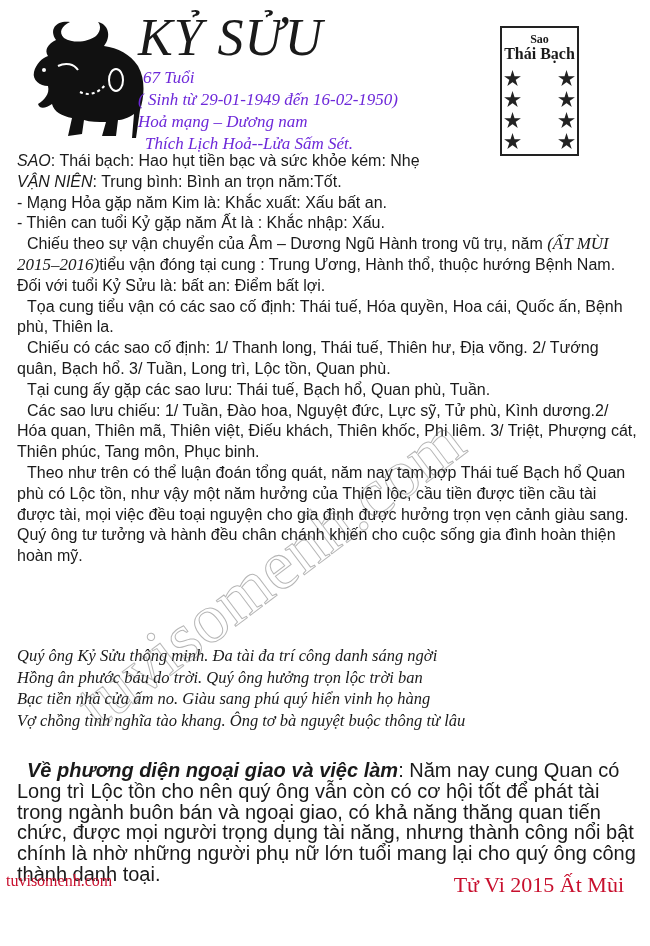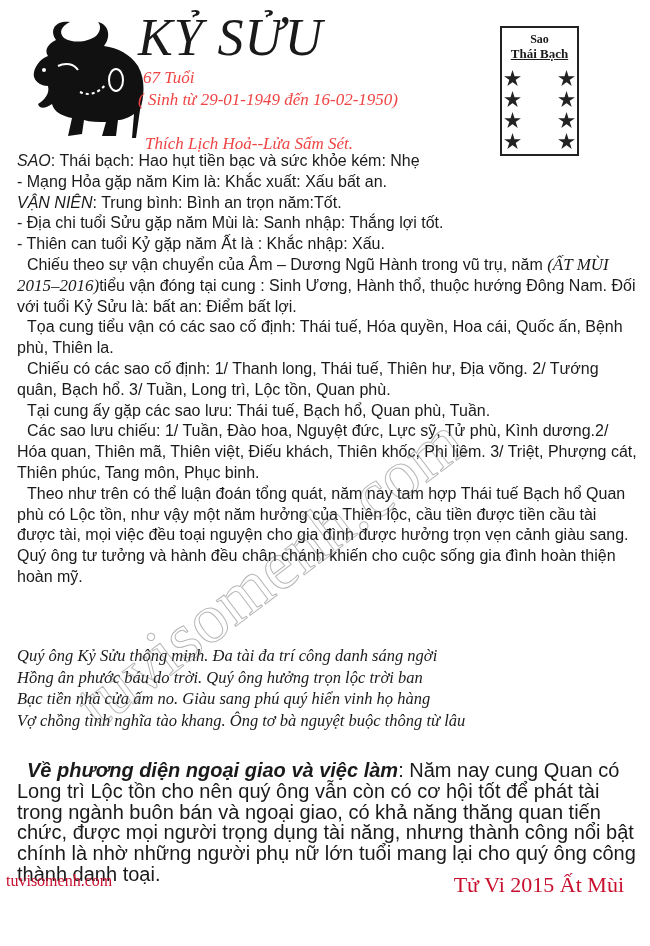--- a/index.html
+++ b/index.html
@@ -1,27 +1,27 @@
 <!DOCTYPE html>
 <html><head>
   <meta charset="utf-8">
   <style>
     html, body { margin:0; padding:0; }
     body { width:650px; height:946px; background:#ffffff; position:relative; overflow:hidden; color:#1a1a1a; }
     .page { position:absolute; left:0; top:0; width:630px; height:946px; }
     .ox { position:absolute; left:18px; top:18px; width:140px; height:130px; }
     .title { position:absolute; left:138px; top:10px; font-family:"Liberation Serif", serif; font-style:italic; font-size:52px; line-height:56px; color:#1a1a1a; letter-spacing:1px; }
-    .sub { position:absolute; left:142px; font-family:"Liberation Serif", serif; font-style:italic; font-size:17px; line-height:22px; color:#ef4444; white-space:nowrap; }
+    .sub { position:absolute; left:142px; font-family:"Liberation Serif", serif; font-style:italic; font-size:17px; line-height:22px; color:#6d28d9; white-space:nowrap; }
     .sub1 { top:67px; left:143px; }
     .sub2 { top:89px; left:138px; }
     .sub3 { top:111px; left:138px; }
     .sub4 { top:133px; left:145px; }
     .starbox { position:absolute; left:500px; top:26px; width:79px; height:130px; border:2px solid #222; box-sizing:border-box; font-family:"Liberation Serif", serif; font-weight:bold; text-align:center; }
     .starbox .l1 { font-size:12px; line-height:14px; margin-top:4px; }
-    .starbox .l2 { font-size:13px; line-height:16px;text-decoration:underline; }
+    .starbox .l2 { font-size:16px; line-height:16px; }
     .stars { position:absolute; left:0; top:40px; width:100%; }
     .stars .row { height:21px; display:flex; justify-content:space-between; padding:0 2px; font-size:19px; line-height:21px; color:#222; }
     .body { position:absolute; left:17px; top:151px; width:620px; font-family:"Liberation Sans", sans-serif; font-size:16px; line-height:20.8px; color:#1a1a1a; }
     .body p { margin:0; }
     .kw { font-style:italic; }
     .ind { text-indent:10px; }
     .yr { font-family:"Liberation Serif", serif; font-style:italic; font-size:17px; }
     .poem { position:absolute; left:17px; top:636px; font-family:"Liberation Serif", serif; font-style:italic; font-size:16.5px; line-height:21.6px; color:#1a1a1a;margin-top:9px; }
     .poem div { white-space:nowrap; }
     .work { position:absolute; left:17px; top:760px; width:625px; font-family:"Liberation Sans", sans-serif; font-size:20px; line-height:20.8px; color:#1a1a1a; }
@@ -40,20 +40,21 @@
     <path d="M38 22 C30 10 40 2 52 4 C44 8 40 14 46 20 C56 26 70 24 78 18 C84 12 82 6 80 4 C90 6 94 18 86 28 C100 30 112 36 120 48 C128 62 126 80 122 92 L118 120 L114 120 L116 96 C110 100 104 102 100 102 L98 118 L84 118 L88 104 C80 104 72 104 66 102 L64 116 L50 118 L54 100 C44 98 36 94 34 86 C28 90 22 92 20 86 C26 82 32 76 30 68 C22 68 14 62 16 54 C18 46 24 40 30 38 C26 32 30 26 38 22 Z" fill="#111"></path>
     <path d="M40 48 C48 44 56 46 60 52" stroke="#fff" stroke-width="2" fill="none"></path>
     <path d="M62 74 C70 78 80 76 88 66" stroke="#fff" stroke-width="2" fill="none" stroke-dasharray="3 3"></path>
     <ellipse cx="98" cy="62" rx="7" ry="11" stroke="#fff" stroke-width="2" fill="none"></ellipse>
     <circle cx="26" cy="52" r="2" fill="#fff"></circle>
   </svg>
 
   <div class="title">KỶ SỬU</div>
   <div class="sub sub1">67 Tuổi</div>
   <div class="sub sub2">( Sinh từ 29-01-1949 đến 16-02-1950)</div>
+  <div class="sub sub3">Hoả mạng – Dương nam</div>
   <div class="sub sub4">Thích Lịch Hoả--Lửa Sấm Sét.</div>
 
   <div class="starbox">
     <div class="l1">Sao</div>
     <div class="l2">Thái Bạch</div>
     <div class="stars">
       <div class="row">
           <span>★</span>
           <span>★</span>
         </div>
@@ -67,25 +68,24 @@
         </div>
       <div class="row">
           <span>★</span>
           <span>★</span>
         </div>
     </div>
   </div>
 
   <div class="body">
     <p><span class="kw">SAO</span><span>: Thái bạch: Hao hụt tiền bạc và sức khỏe kém: Nhẹ</span></p>
+    <p><span class="kw">VẬN NIÊN</span><span>: Trung bình: Bình an trọn năm:Tốt.</span></p>
     <p>-  Mạng Hỏa gặp năm Kim là: Khắc xuất: Xấu bất an.</p>
-    <p><span class="kw">VẬN NIÊN</span><span>: Trung bình: Bình an trọn năm:Tốt.</span></p>
-    <p>- Địa chi tuổi Sửu gặp năm Mùi là: Sanh nhập: Thắng lợi tốt.</p>
     <p>- Thiên can tuổi Kỷ gặp năm Ất là : Khắc nhập: Xấu.</p>
-    <p class="ind"><span>Chiếu theo sự vận chuyển của Âm – Dương Ngũ Hành trong vũ trụ, năm </span><span class="yr">(ẤT MÙI 2015–2016)</span><span>tiểu vận đóng tại cung : Sinh Ương, Hành thổ, thuộc hướng Đông Nam. Đối với tuổi Kỷ Sửu là: bất an: Điểm bất lợi.</span></p>
+    <p class="ind"><span>Chiếu theo sự vận chuyển của Âm – Dương Ngũ Hành trong vũ trụ, năm </span><span class="yr">(ẤT MÙI 2015–2016)</span><span>tiểu vận đóng tại cung : Trung Ương, Hành thổ, thuộc hướng Bệnh Nam. Đối với tuổi Kỷ Sửu là: bất an: Điểm bất lợi.</span></p>
     <p class="ind">Tọa cung tiểu vận có các sao cố định: Thái tuế, Hóa quyền, Hoa cái, Quốc ấn, Bệnh phù, Thiên la.</p>
     <p class="ind">Chiếu có các sao cố định: 1/ Thanh long, Thái tuế, Thiên hư, Địa võng. 2/ Tướng quân, Bạch hổ. 3/ Tuần, Long trì, Lộc tồn, Quan phù.</p>
     <p class="ind">Tại cung ấy gặp các sao lưu: Thái tuế, Bạch hổ, Quan phù, Tuần.</p>
     <p class="ind">Các sao lưu chiếu: 1/ Tuần, Đào hoa, Nguyệt đức, Lực sỹ, Tử phù, Kình dương.2/ Hóa quan, Thiên mã, Thiên việt, Điếu khách, Thiên khốc, Phi liêm. 3/ Triệt, Phượng cát, Thiên phúc, Tang môn, Phục binh.</p>
     <p class="ind">Theo như trên có thể luận đoán tổng quát, năm nay tam hợp Thái tuế Bạch hổ Quan phù có Lộc tồn, như vậy một năm hưởng của Thiên lộc, cầu tiền được tiền cầu tài được tài, mọi việc đều toại nguyện cho gia đình được hưởng trọn vẹn cảnh giàu sang. Quý ông tư tưởng và hành đều chân chánh khiến cho cuộc sống gia đình hoàn thiện hoàn mỹ.</p>
   </div>
 
   <div class="poem">
     <div>Quý ông Kỷ Sửu thông minh. Đa tài đa trí công danh sáng ngời</div>
     <div>Hồng ân phước báu do trời. Quý ông hưởng trọn lộc trời ban</div>

